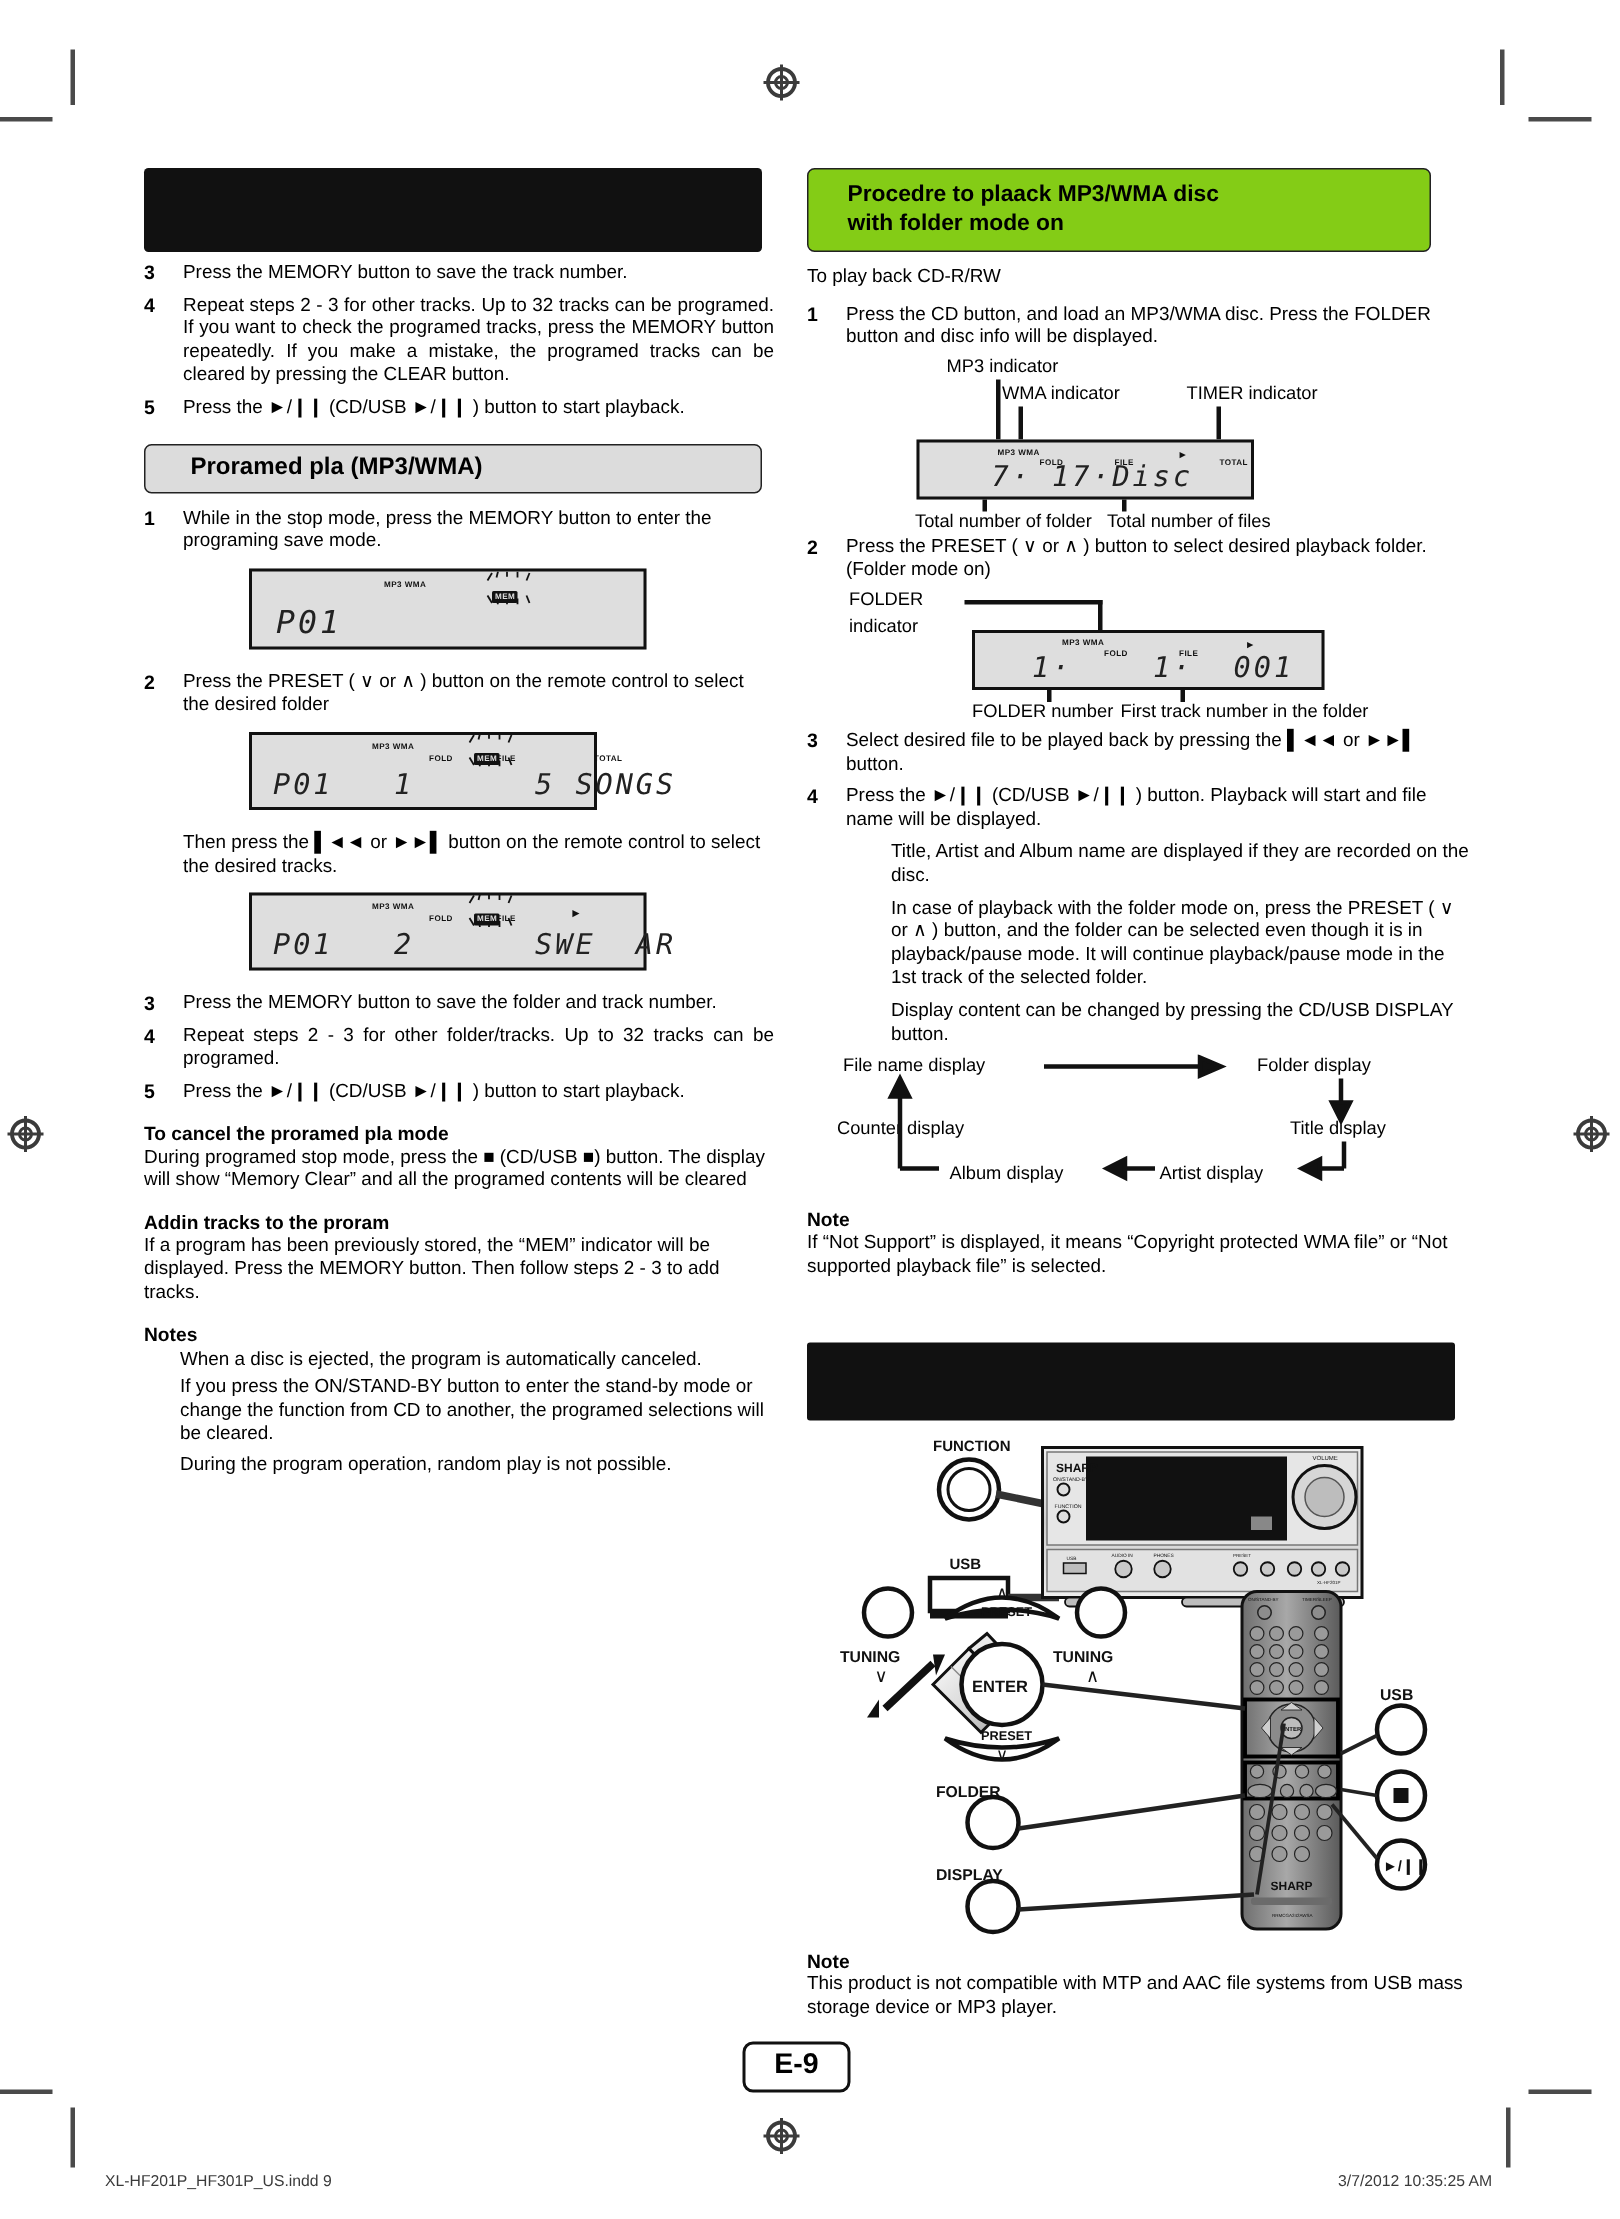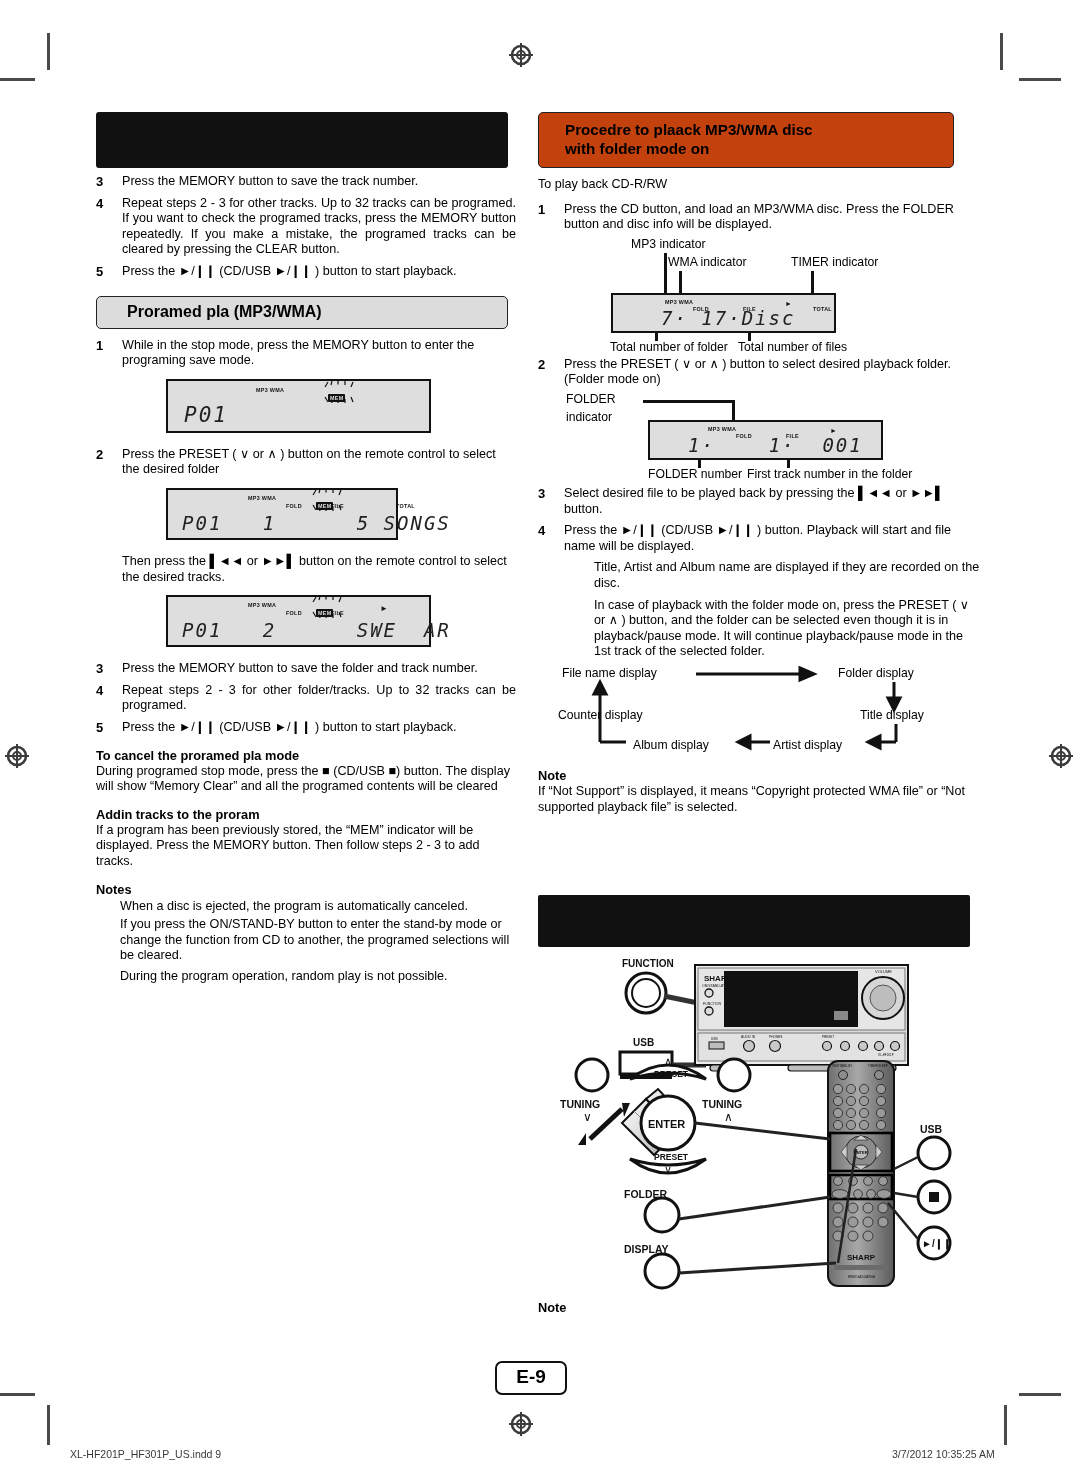--- a/index.html
+++ b/index.html
@@ -15,21 +15,21 @@
   .regmark svg{display:block;}
   .col{position:absolute;top:112px;width:420px;}
   #colL{left:96px;}
   #colR{left:538px;width:444px;}
 
   
   .head-black{
     background:#111;border-radius:3px;height:56px;width:412px;
   }
   .head-grey{
-    background:#c2410c;border:1px solid #222;border-radius:5px;
+    background:#84cc16;border:1px solid #222;border-radius:5px;
     font-weight:bold;font-size:15.2px;line-height:19px;
     padding:7px 10px 8px 26px;box-sizing:border-box;
   }
   .head-grey.two{width:416px;min-height:56px;}
   .head-sec{
     background:#dcdcdc;border:1px solid #222;border-radius:5px;
     font-weight:bold;font-size:16px;line-height:20px;
     padding:5px 10px 6px 30px;box-sizing:border-box;width:412px;
   }
 
@@ -346,20 +346,21 @@
     <span class="num">3</span>
     <span>Select desired file to be played back by pressing the ▌◄◄ or ►►▌ button.</span>
   </div>
   <div class="step" style="margin-top:6px;">
     <span class="num">4</span>
     <span>Press the ►/❙❙ (CD/USB ►/❙❙ ) button. Playback will start and file name will be displayed.</span>
   </div>
 
   <div class="indent">Title, Artist and Album name are displayed if they are recorded on the disc.</div>
   <div class="indent">In case of playback with the folder mode on, press the PRESET ( ∨ or ∧ ) button, and the folder can be selected even though it is in playback/pause mode. It will continue playback/pause mode in the 1st track of the selected folder.</div>
+  <div class="indent">Display content can be changed by pressing the CD/USB DISPLAY button.</div>
 
   <div class="cycle">
     <span class="t" style="left:24px;top:0px;">File name display</span>
     <span class="t" style="left:300px;top:0px;">Folder display</span>
     <span class="t" style="left:322px;top:42px;">Title display</span>
     <span class="t" style="left:235px;top:72px;">Artist display</span>
     <span class="t" style="left:95px;top:72px;">Album display</span>
     <span class="t" style="left:20px;top:42px;">Counter display</span>
 
     <svg width="444" height="96" viewBox="0 0 444 96" style="position:absolute;left:0;top:0;">
@@ -563,18 +564,19 @@
 
       <circle cx="396" cy="290" r="16" fill="#fff" stroke="#111" stroke-width="3"></circle>
       <text x="384" y="294" font-family="Liberation Sans, sans-serif" font-size="10" font-weight="bold" fill="#111">►/❙❙</text>
       <line x1="380" y1="286" x2="350" y2="250" stroke="#222" stroke-width="2.5"></line>
     </g>
   </svg>
 </div>
 
 <div style="position:absolute;left:538px;top:1300px;width:444px;">
   <div class="note-title" style="margin:0;">Note</div>
+  <div class="note-body">This product is not compatible with MTP and AAC file systems from USB mass storage device or MP3 player.</div>
 </div>
 
 <div id="pagebadge">E-9</div>
 
 <div class="footer" style="left:70px;top:1448px;">XL-HF201P_HF301P_US.indd   9</div>
 <div class="footer" style="left:845px;top:1448px;margin-left:47px;">3/7/2012   10:35:25 AM</div>
 
 </body></html>

